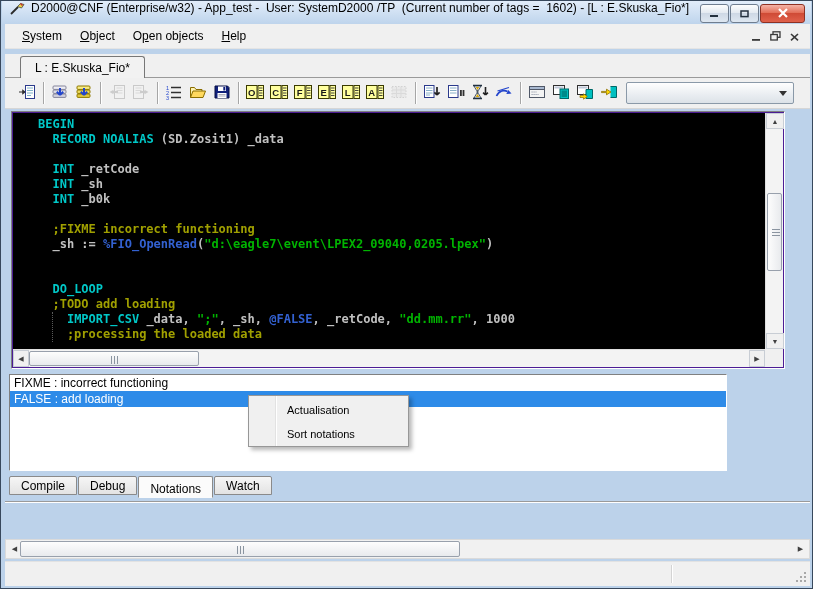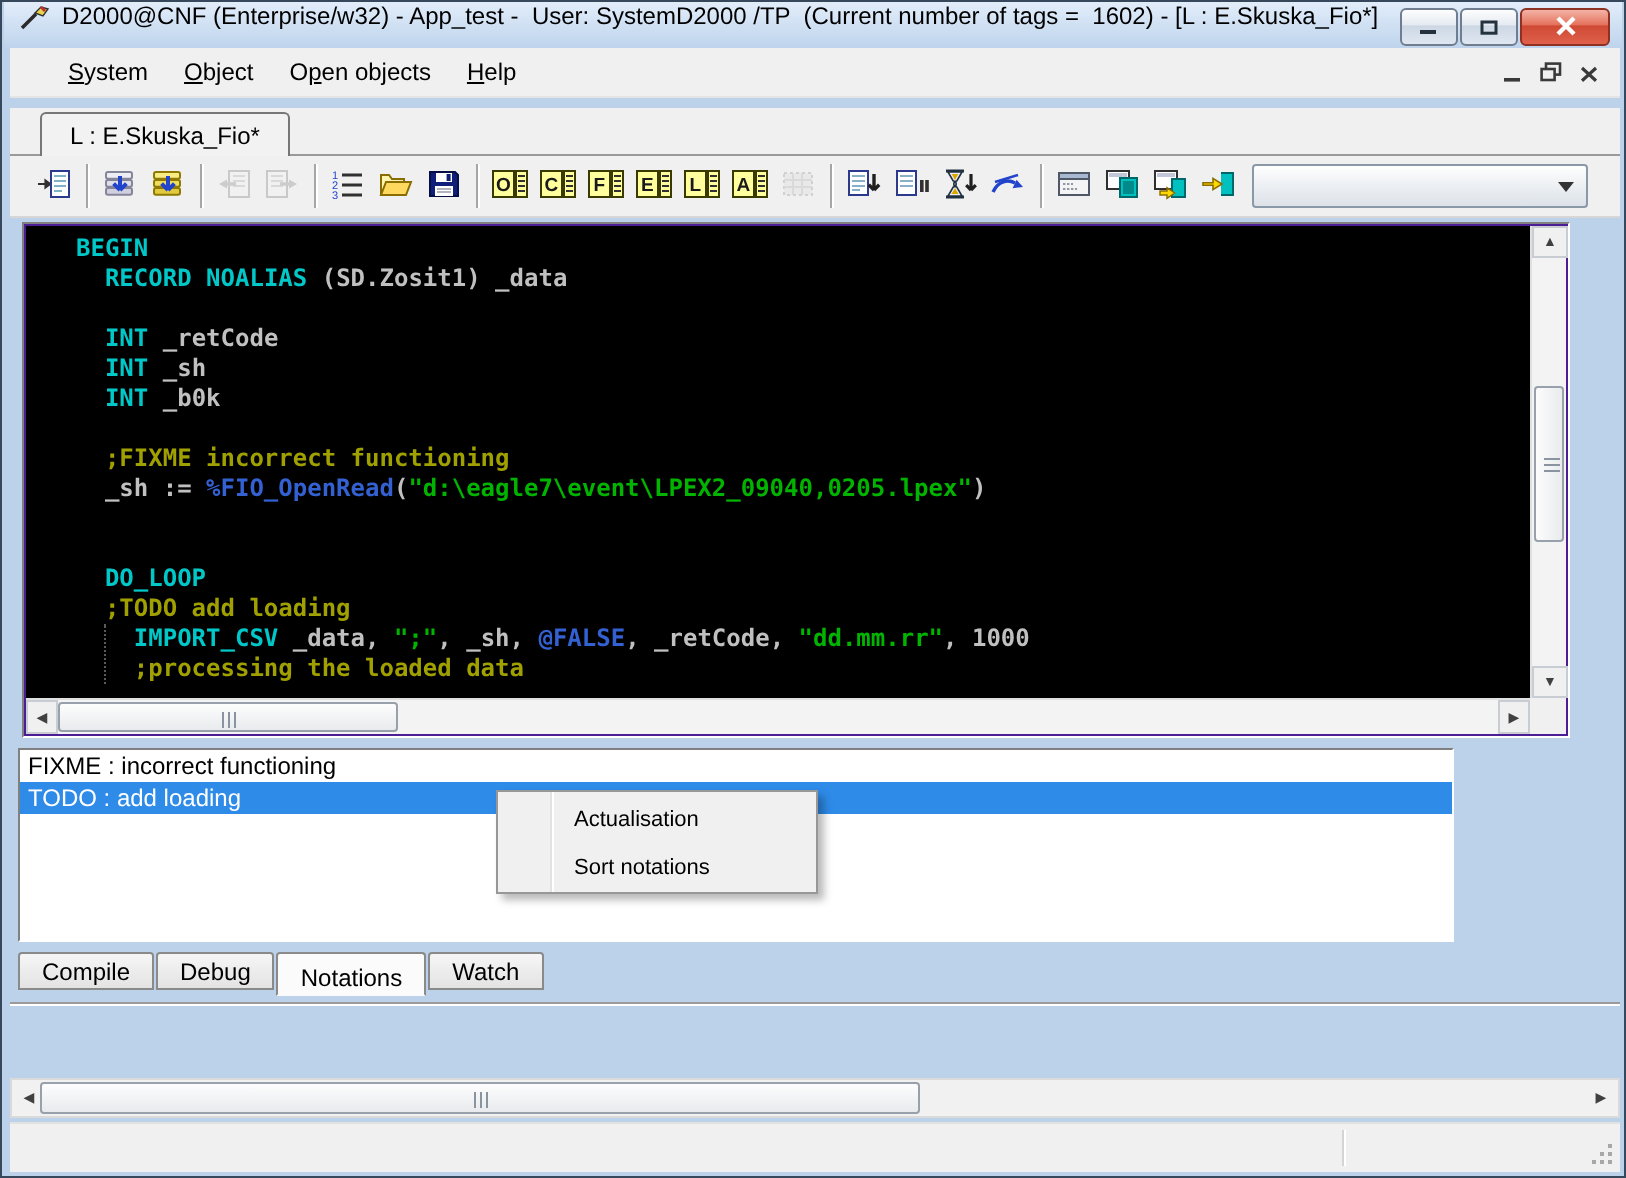--- a/index.html
+++ b/index.html
@@ -16,21 +16,21 @@
   .titlebar .appicon{width:17px;height:15px;margin-right:5px;flex:0 0 auto;}
   .titlebar .title{white-space:pre;overflow:hidden;font-size:12px;color:#000;}
   .winbtns{position:absolute;right:7px;top:3px;display:flex;gap:1px;}
   .winbtn{width:29px;height:19px;border:1px solid #6F7D8F;border-radius:3px;
     background:linear-gradient(#FDFDFD,#E4EAF1 45%,#CDD7E4 46%,#DEE7F1);
     display:flex;align-items:center;justify-content:center;}
   .winbtn.close{width:45px;border-color:#8E3123;
     background:linear-gradient(#F4B3A7,#E3705A 45%,#CE4934 46%,#E0614B);}
   
   .menubar{position:absolute;left:4px;top:23px;width:805px;height:25px;background:#F0F0F0;
-    display:flex;align-items:center;padding-left:20px;border-bottom:1px solid #E4E4E4;}
+    display:flex;align-items:center;padding-left:8px;border-bottom:1px solid #E4E4E4;}
   .menu-item{padding:3px 9px;cursor:default;}
   .menu-item u{text-decoration:underline;}
   .mdi-ctrls{margin-left:auto;display:flex;align-items:center;gap:8px;padding-right:10px;color:#3A3A3A;}
   .mdi-ctrls .g{display:inline-flex;width:11px;height:10px;align-items:flex-end;justify-content:center;}
   
   .tabstrip{position:absolute;left:4px;top:53px;width:805px;height:24px;background:#F0F0F0;}
   .doc-tab{position:absolute;left:15px;bottom:0;height:22px;padding:0 14px;
     background:#F2F2F2;border:1px solid #777;border-bottom:none;border-radius:3px 3px 0 0;
     display:flex;align-items:center;}
   .tabstrip .strip-line{position:absolute;left:0;bottom:0;width:100%;height:0;border-bottom:1px solid #9A9A9A;}
@@ -370,21 +370,21 @@
       <div class="sb-thumb h" style="left:16px;top:1px;width:170px;height:15px;">
           <div class="grip-h"></div>
         </div>
       <div class="sb-btn" style="right:0;top:0;width:16px;height:17px;">▶</div>
     </div>
     <div class="sb-corner"></div>
   </div>
 
   <div class="notations" id="notations">
       <div class="note-row">FIXME : incorrect functioning</div>
-      <div class="note-row selected">TODO : add loading</div>
+      <div class="note-row selected">FALSE : add loading</div>
     </div>
 
   <div class="ctxmenu" id="ctxmenu">
     <div class="gutter"></div>
   <div class="ctx-item">Actualisation</div>
       <div class="ctx-item">Sort notations</div>
     </div>
 
   <div class="bottomtabs" id="bottomtabs">
       <div class="btab">Compile</div>

